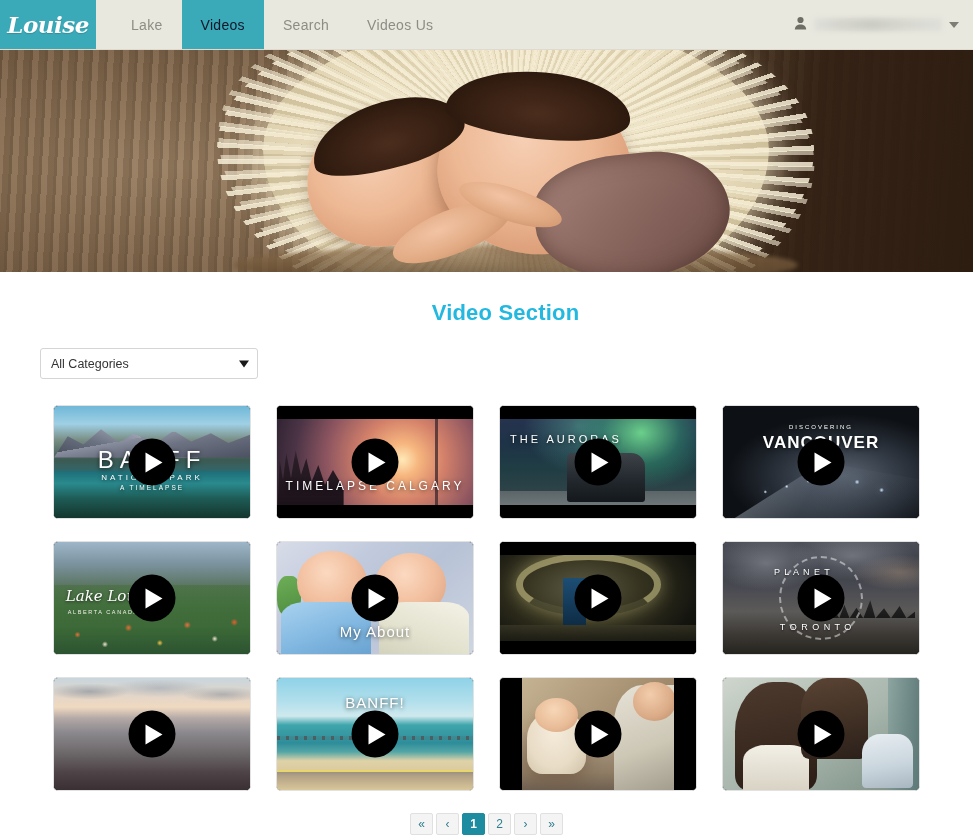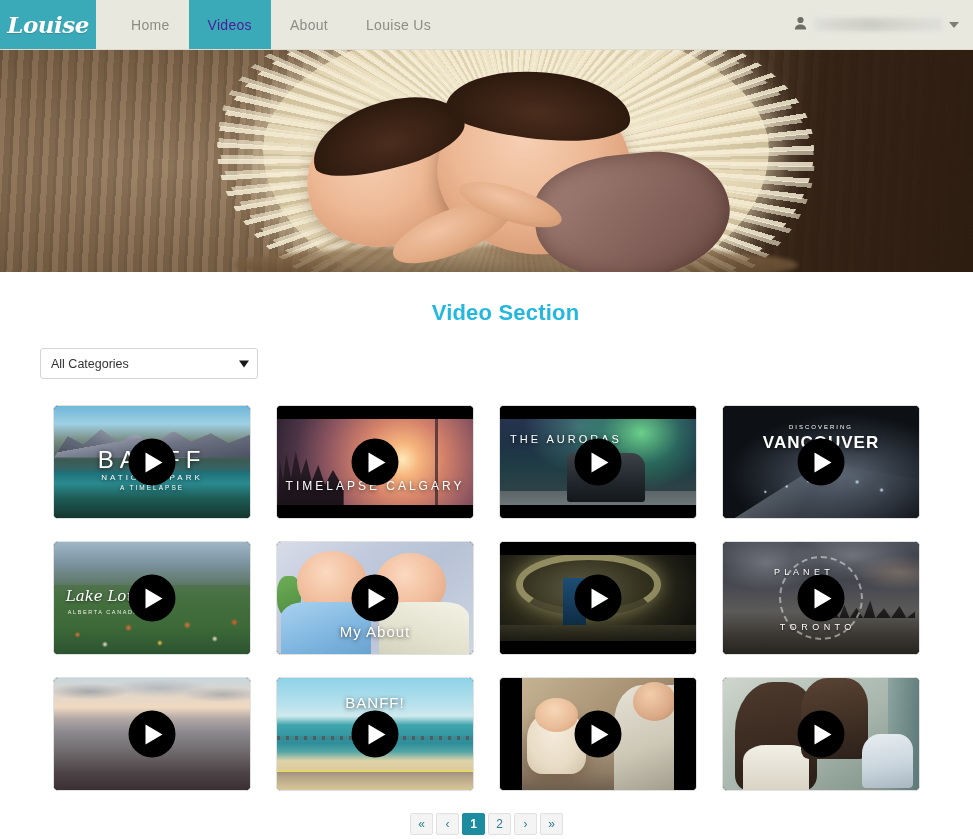--- a/index.html
+++ b/index.html
@@ -39,21 +39,21 @@
   .nav-links { display: flex; align-items: stretch; margin-left: 16px; }
   .nav-link {
     display: flex; align-items: center;
     padding: 0 19px;
     font-size: 14px;
     color: #8d8d85;
     letter-spacing: .3px;
     cursor: pointer;
     text-decoration: none;
   }
-  .nav-link.active { background: #3aa9b8; color: #4c1d95; }
+  .nav-link.active { background: #3aa9b8; color: #0f172a; }
 
   .nav-right {
     margin-left: auto;
     display: flex;
     align-items: center;
     padding-right: 14px;
     gap: 7px;
     cursor: pointer;
   }
   .user-icon { display: block; }
@@ -487,24 +487,24 @@
     font-weight: bold;
   }
 </style>
 </head>
 <body>
 
 <div class="navbar">
   <div class="brand">Louise</div>
 
   <nav class="nav-links">
-    <a class="nav-link">Home</a>
+    <a class="nav-link">Lake</a>
     <a class="nav-link active">Videos</a>
-    <a class="nav-link">About</a>
-    <a class="nav-link">Louise Us</a>
+    <a class="nav-link">Search</a>
+    <a class="nav-link">Videos Us</a>
   </nav>
 
   <div class="nav-right">
     <span class="user-icon">
       <svg width="13" height="14" viewBox="0 0 13 14" aria-hidden="true">
         <circle cx="6.5" cy="4" r="3.1" fill="#6e6e66"></circle>
         <path d="M0.8 13.5c0-3.1 2.6-5 5.7-5s5.7 1.9 5.7 5z" fill="#6e6e66"></path>
       </svg>
     </span>
     <span class="user-email-blur"></span>

